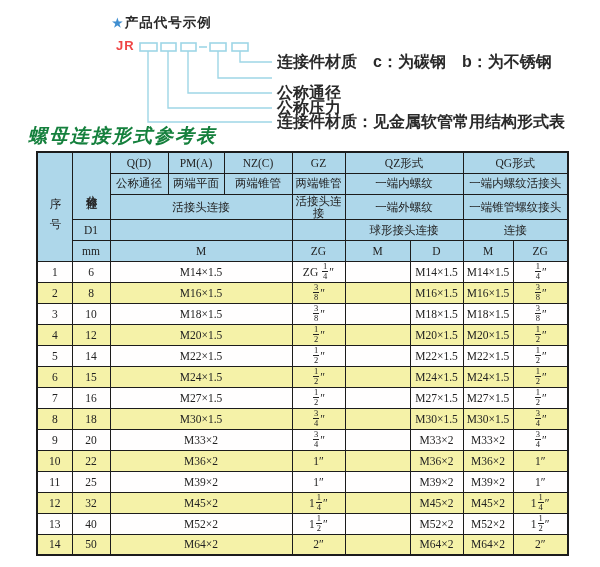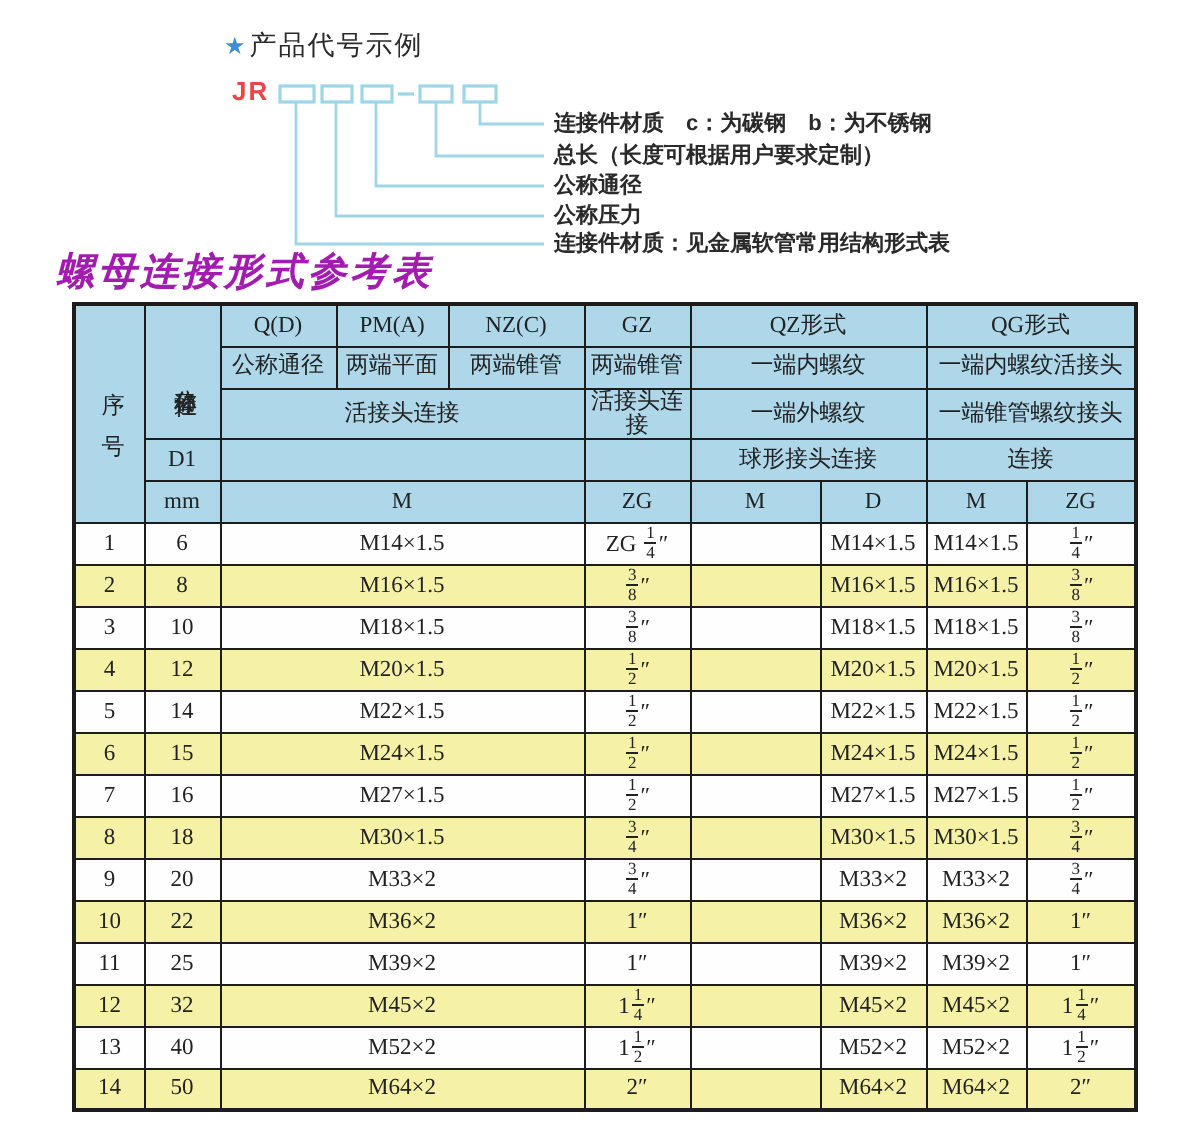--- a/index.html
+++ b/index.html
@@ -18,41 +18,41 @@
     color:var(--text-color);
     position:relative;overflow:hidden;
   }
   .page{position:absolute;inset:0;}
 
   
   .diagram{position:absolute;left:0;top:0;width:600px;height:150px;}
   .diagram svg{position:absolute;left:0;top:0;}
   .diag-heading{
     position:absolute;left:112px;top:14px;
-    font-size:13.5px;font-weight:normal;letter-spacing:1px;
+    font-size:13.5px;font-weight:bold;letter-spacing:1px;
     font-family:"Liberation Sans", sans-serif;color:#2a2a2a;
   }
   .diag-heading .star{color:var(--star-color);font-size:12px;margin-right:1px;}
   .code-prefix{
     position:absolute;left:116px;top:38px;
     font-size:13px;font-weight:bold;color:#ef4444;
     font-family:"Liberation Sans", sans-serif;letter-spacing:1px;
   }
   .diag-label{
     position:absolute;left:277px;
-    font-size:11px;font-weight:bold;color:#2a2a2a;
+    font-size:16px;font-weight:bold;color:#2a2a2a;
     font-family:"Liberation Sans", sans-serif;
     white-space:nowrap;line-height:14px;
   }
 
   
   .table-title{
     position:absolute;left:28px;top:123px;
     font-size:19px;font-weight:bold;font-style:italic;
-    letter-spacing:2px;color:#a21caf;
+    letter-spacing:2px;color:#15803d;
     font-family:"Liberation Serif", serif;
   }
 
   
   table.ref{
     position:absolute;left:36px;top:151px;
     border-collapse:collapse;table-layout:fixed;
     width:531px;
     font-size:11.5px;
     border:2px solid var(--border-color);
@@ -100,21 +100,20 @@
         <polyline points="188,51 188,93 272,93"></polyline>
         <polyline points="168,51 168,108 272,108"></polyline>
         <polyline points="148,51 148,122 272,122"></polyline>
       </g>
     </svg>
     <div class="diag-heading">
       <span class="star">★</span><span>产品代号示例</span>
     </div>
     <div class="code-prefix">JR</div>
     <div class="diag-label" style="top:55px;">连接件材质　c：为碳钢　b：为不锈钢</div>
-    <div class="diag-label" style="top:71px;">总长（长度可根据用户要求定制）</div>
     <div class="diag-label" style="top:86px;">公称通径</div>
     <div class="diag-label" style="top:101px;">公称压力</div>
     <div class="diag-label" style="top:115px;">连接件材质：见金属软管常用结构形式表</div>
   </div>
 
   <div class="table-title">螺母连接形式参考表</div>
 
   <table class="ref">
     <colgroup>
       <col style="width:35px">

